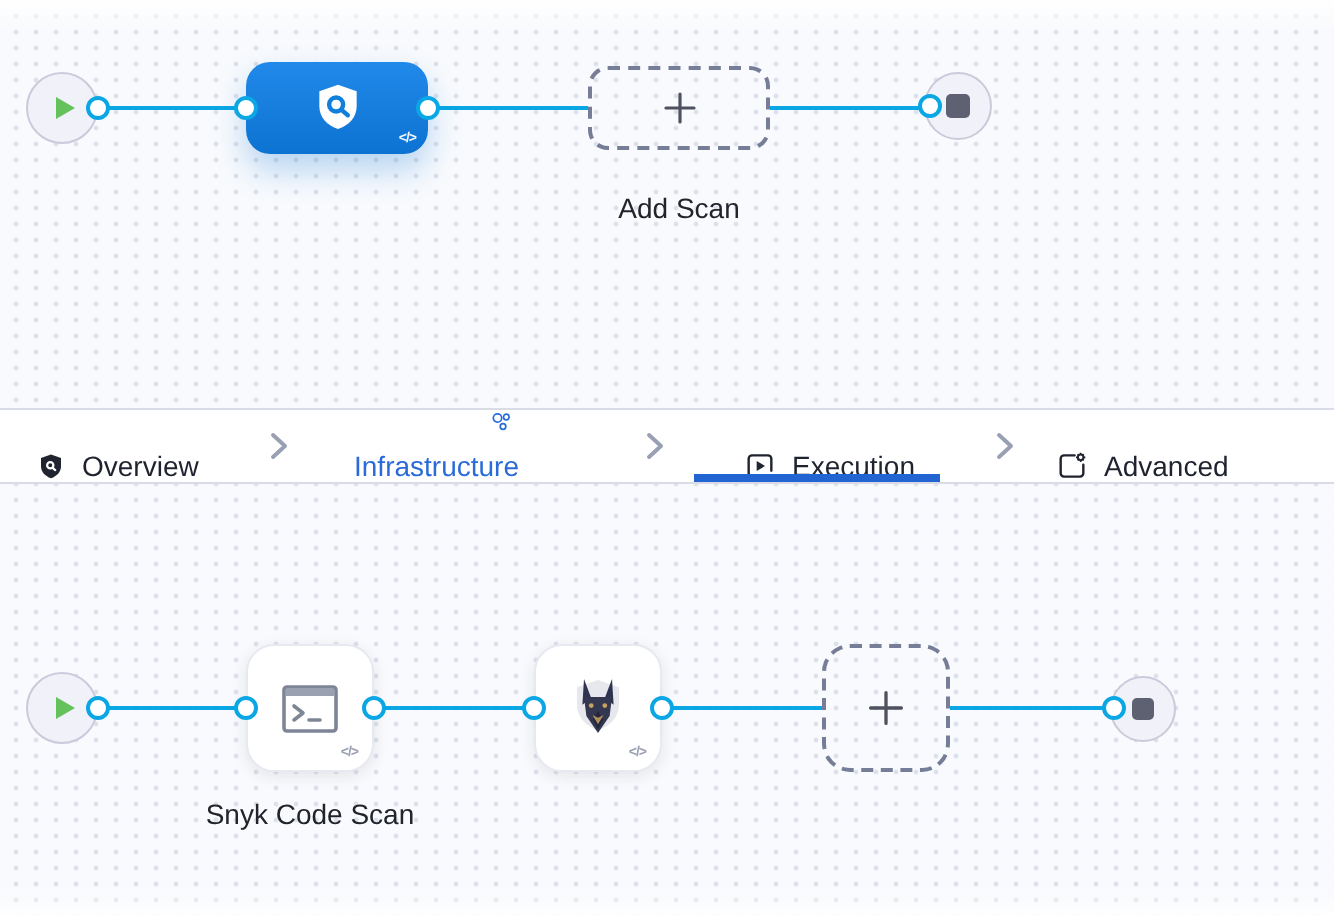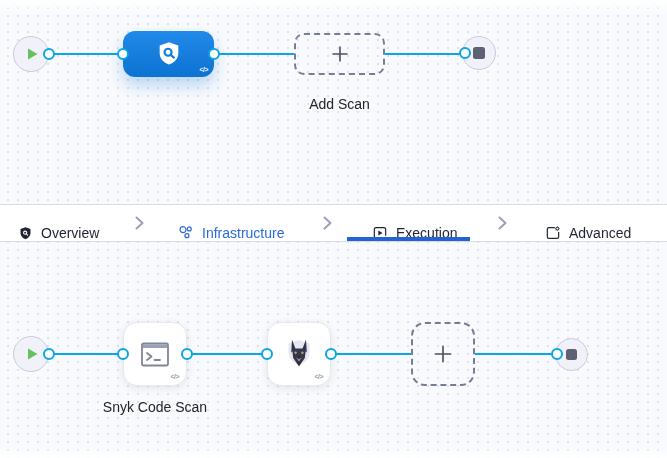--- a/index.html
+++ b/index.html
@@ -42,21 +42,21 @@
   .code-badge.on-white { right:7px; bottom:5px; color:#9aa0b2; }
 
   .node-label { position:absolute; text-align:center; font-size:14px; line-height:21px;
     color:#22242c; font-weight:500; z-index:3; }
 
   
   .tabbar { position:absolute; top:204px; left:0; width:667px; height:38px; background:#fff;
     border-top:1px solid #d9dce6; border-bottom:1px solid #d9dce6; z-index:10; }
   .tab { position:absolute; top:0; height:100%; display:flex; align-items:flex-end; gap:8px;
     font-size:14px; font-weight:500; color:#1f2330; cursor:pointer; white-space:nowrap; }
-  .tab.blue { color:#2a6bd9; }
+  .tab.blue { color:#2a6bd9;flex-direction:column; }
   .chev { position:absolute; top:0; height:100%; display:flex; align-items:center; }
   .tab-underline { position:absolute; left:347px; bottom:0; width:123px; height:4px;
     background:#2264d1; z-index:11; }
 
   svg { display:block; }
 </style>
 </head>
 <body>
 
 <div class="screen">
@@ -142,21 +142,21 @@
       <span>Execution</span>
     </div>
     <div class="tab-underline"></div>
 
     <div class="chev" style="left:498px;">
       <svg width="9" height="14" viewBox="0 0 9 14" fill="none" stroke="#99a0b4" stroke-width="2" stroke-linecap="round" stroke-linejoin="round">
           <path d="M1.5 1.5L7.5 7l-6 5.5"></path>
         </svg>
     </div>
 
-    <div class="tab" style="left:545px;">
+    <div class="tab" style="left:528px;">
       <svg width="16" height="16" viewBox="0 0 24 24" fill="none" stroke="#20242f">
         <path d="M20.5 11v6.5a2.5 2.5 0 0 1-2.5 2.5H6a2.5 2.5 0 0 1-2.5-2.5v-11A2.5 2.5 0 0 1 6 4h8" stroke-width="1.8" stroke-linecap="round"></path>
         <circle cx="18.5" cy="5.5" r="2.1" stroke-width="1.5"></circle>
         <path d="M18.5 2v1.2M18.5 7.8V9M15 5.5h1.2M20.8 5.5H22M16.2 3.2l.8.8M20 7l.8.8M20.8 3.2l-.8.8M17 7l-.8.8" stroke-width="1.2"></path>
       </svg>
       <span>Advanced</span>
     </div>
   </div>
 
   <div class="canvas canvas-bottom">

